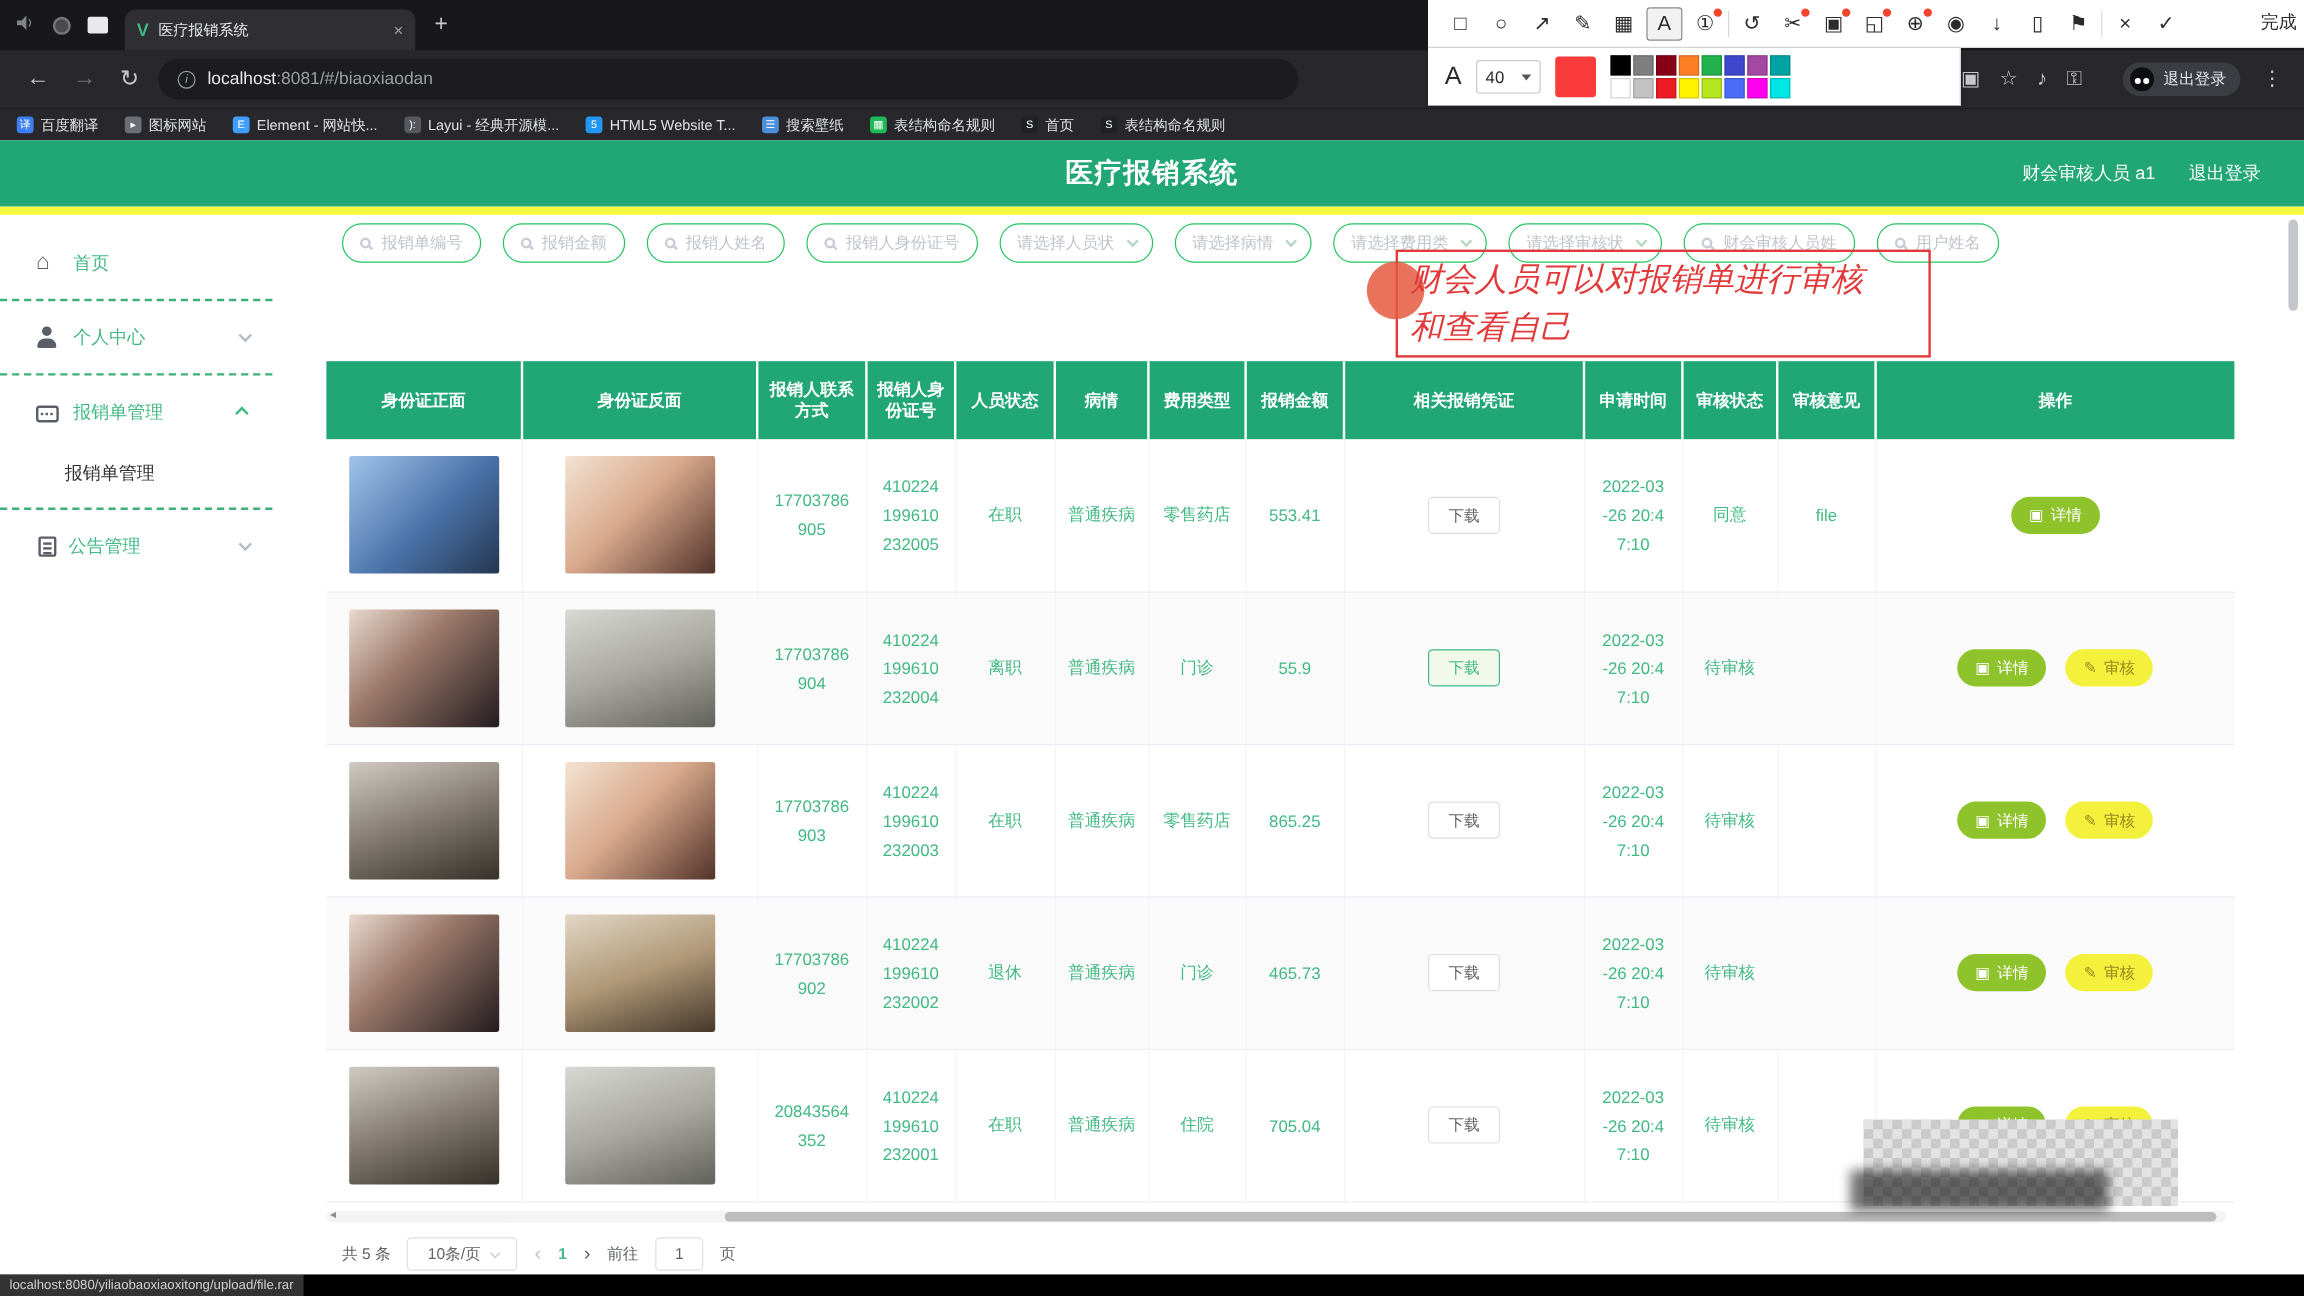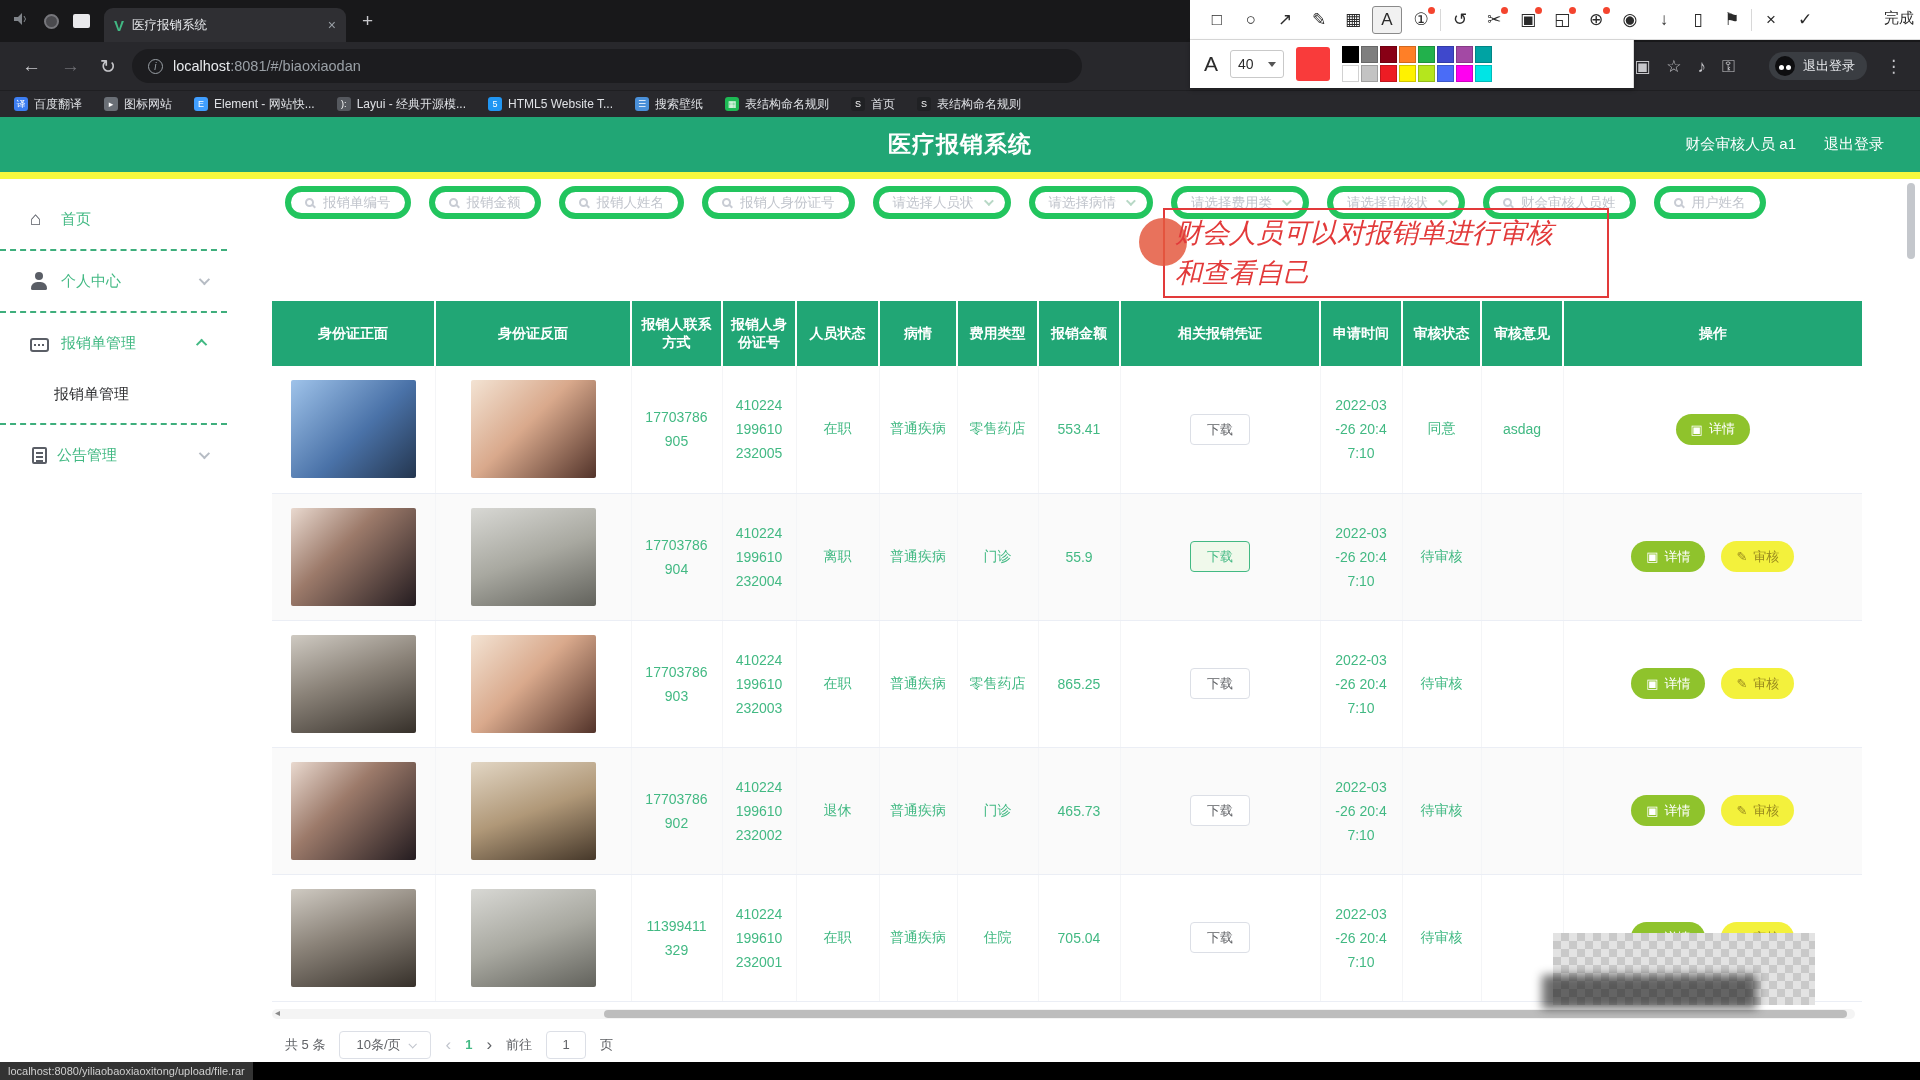--- a/index.html
+++ b/index.html
@@ -91,21 +91,21 @@
                       border-radius:8px 8px 2px 2px; background:#5a5e66; }
   .sico-msg { border:2px solid #5a5e66; border-radius:3px; height:14px; top:2px; }
   .sico-msg::after { content:''; position:absolute; left:2px; top:4px; width:2px; height:2px; background:#5a5e66;
                      box-shadow:4px 0 #5a5e66, 8px 0 #5a5e66; }
   .sico-doc { border:2px solid #5a5e66; border-radius:2px; width:15px; height:17px; left:2px; }
   .sico-doc::after { content:''; position:absolute; left:2px; top:3px; width:7px; height:2px; background:#5a5e66;
                      box-shadow:0 4px #5a5e66, 0 8px #5a5e66; }
 
   .main { flex:1; position:relative; }
   .filters { display:flex; gap:18px; margin:7px 0 0 58px; }
-  .pill { height:33px; border:6px solid #22c55e; border-radius:17px; display:flex; align-items:center;
+  .pill { height:33px; border:1px solid #22c55e; border-radius:17px; display:flex; align-items:center;
           justify-content:center; padding:0 14px; color:#c0c4cc; font-size:13.5px; white-space:nowrap; }
   .mag { width:9px; height:9px; border:2px solid #c8ccd4; border-radius:50%; position:relative; margin-right:9px; flex:none; }
   .mag::after { content:''; position:absolute; width:5px; height:2px; background:#c8ccd4;
                 transform:rotate(45deg); right:-4px; bottom:-2px; }
   .pchev { width:7px; height:7px; border-right:2px solid #b8d8c6; border-bottom:2px solid #b8d8c6;
            transform:rotate(45deg) translateY(-2px); margin-left:10px; flex:none; }
 
   table { border-collapse:collapse; table-layout:fixed; width:1590px; margin:82px 0 0 45px; }
   th { background:#21a675; color:#fff; font-size:14px; font-weight:bold; height:65px;
        border-right:2px solid #fff; padding:0 6px; }
@@ -407,21 +407,21 @@
                 <td class="cellnum">410224199610232005</td>
                 <td>在职</td>
                 <td>普通疾病</td>
                 <td>零售药店</td>
                 <td>553.41</td>
                 <td data-variant="plain">
                   <span class="dl-btn">下载</span>
                 </td>
                 <td class="cellnum">2022-03-26 20:47:10</td>
                 <td>同意</td>
-                <td>asdag</td>
+                <td>file</td>
                 <td data-has-audit="false">
                   <div class="ops">
                     <span class="op-btn detail-btn">
                       <span class="op-ico">▣</span>
                       <span>详情</span>
                     </span>
 
                   </div>
                 </td>
               </tr>
@@ -525,21 +525,21 @@
                 </td>
               </tr>
 
               <tr>
                 <td>
                   <div class="photo" data-photo="selfie-dark"></div>
                 </td>
                 <td>
                   <div class="photo" data-photo="selfie-gray"></div>
                 </td>
-                <td class="cellnum">11399411329</td>
+                <td class="cellnum">20843564352</td>
                 <td class="cellnum">410224199610232001</td>
                 <td>在职</td>
                 <td>普通疾病</td>
                 <td>住院</td>
                 <td>705.04</td>
                 <td data-variant="plain">
                   <span class="dl-btn">下载</span>
                 </td>
                 <td class="cellnum">2022-03-26 20:47:10</td>
                 <td>待审核</td>

